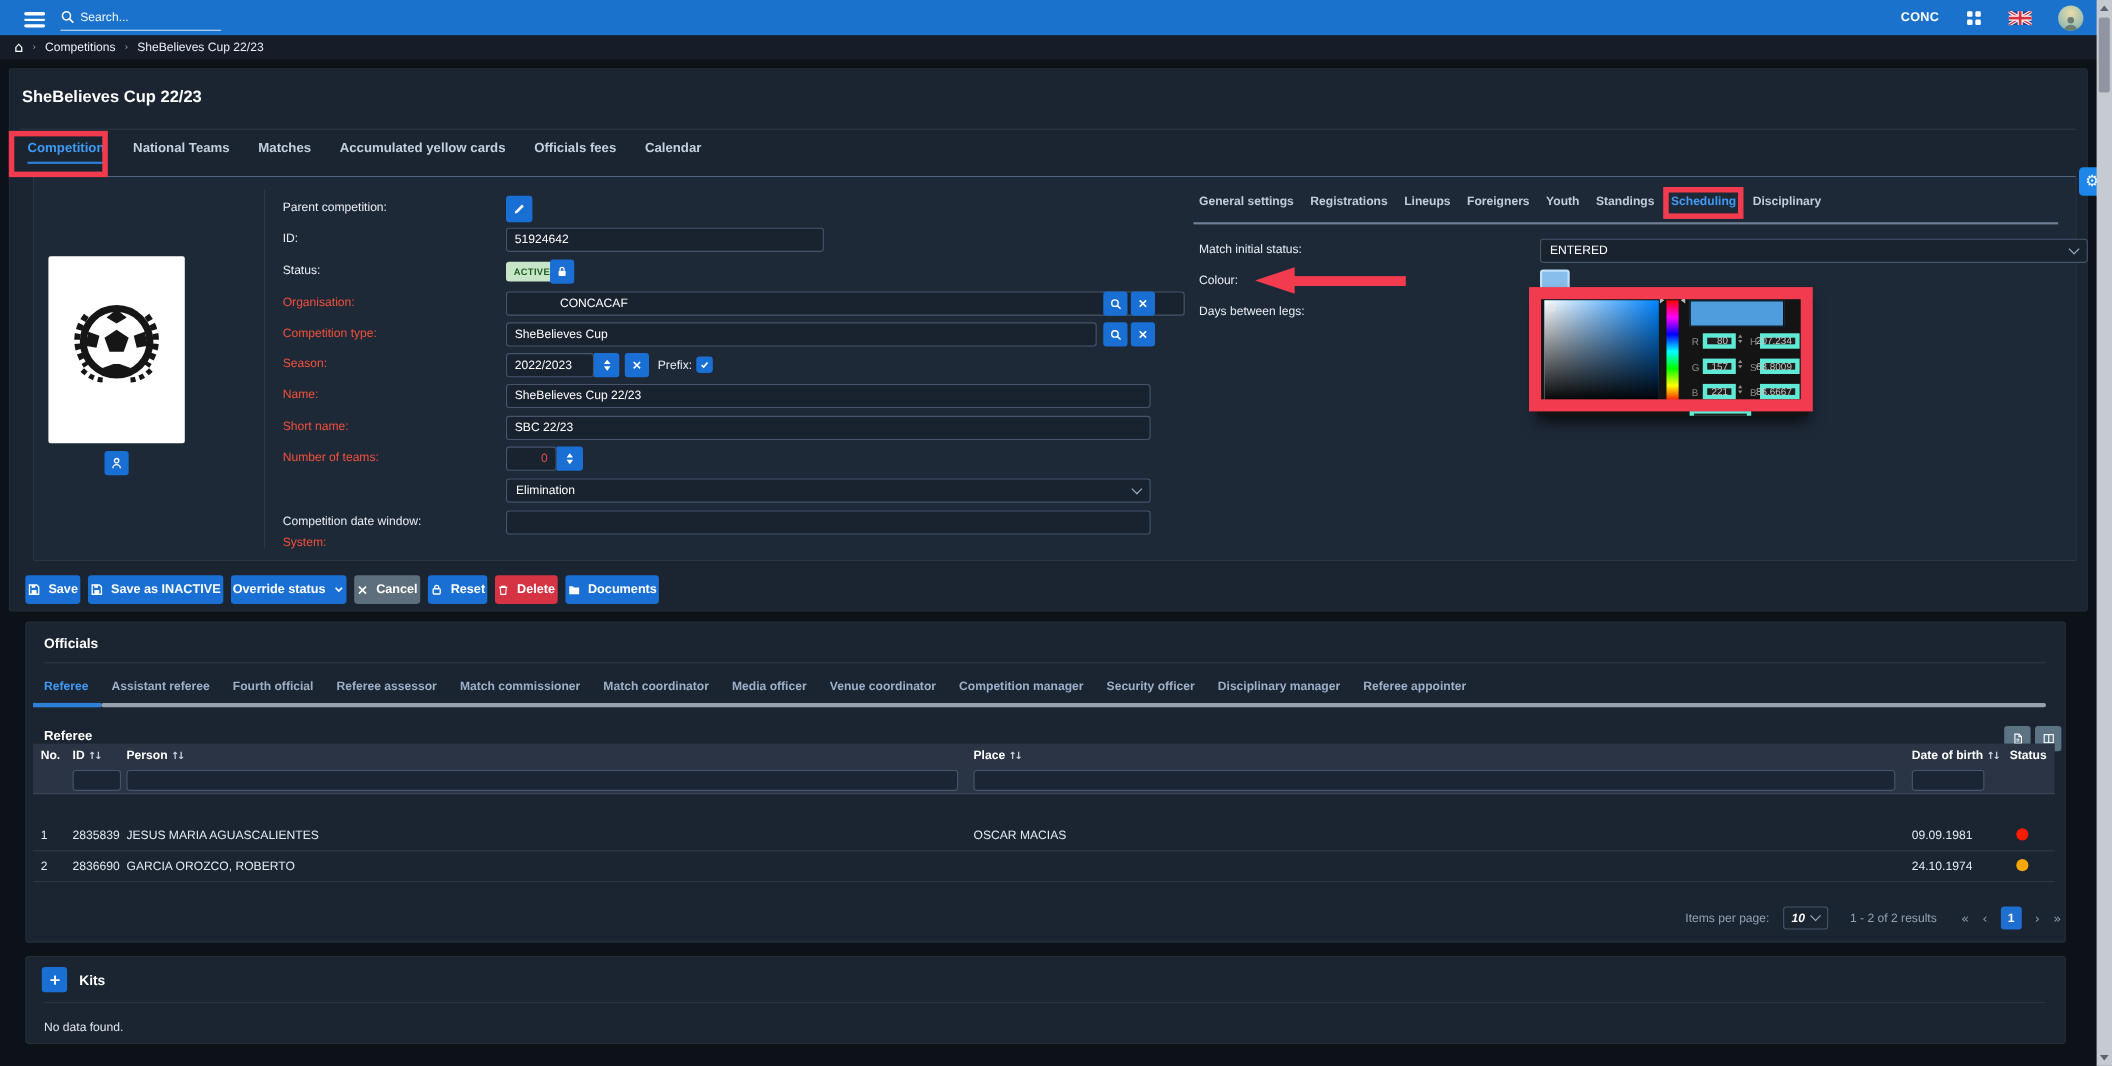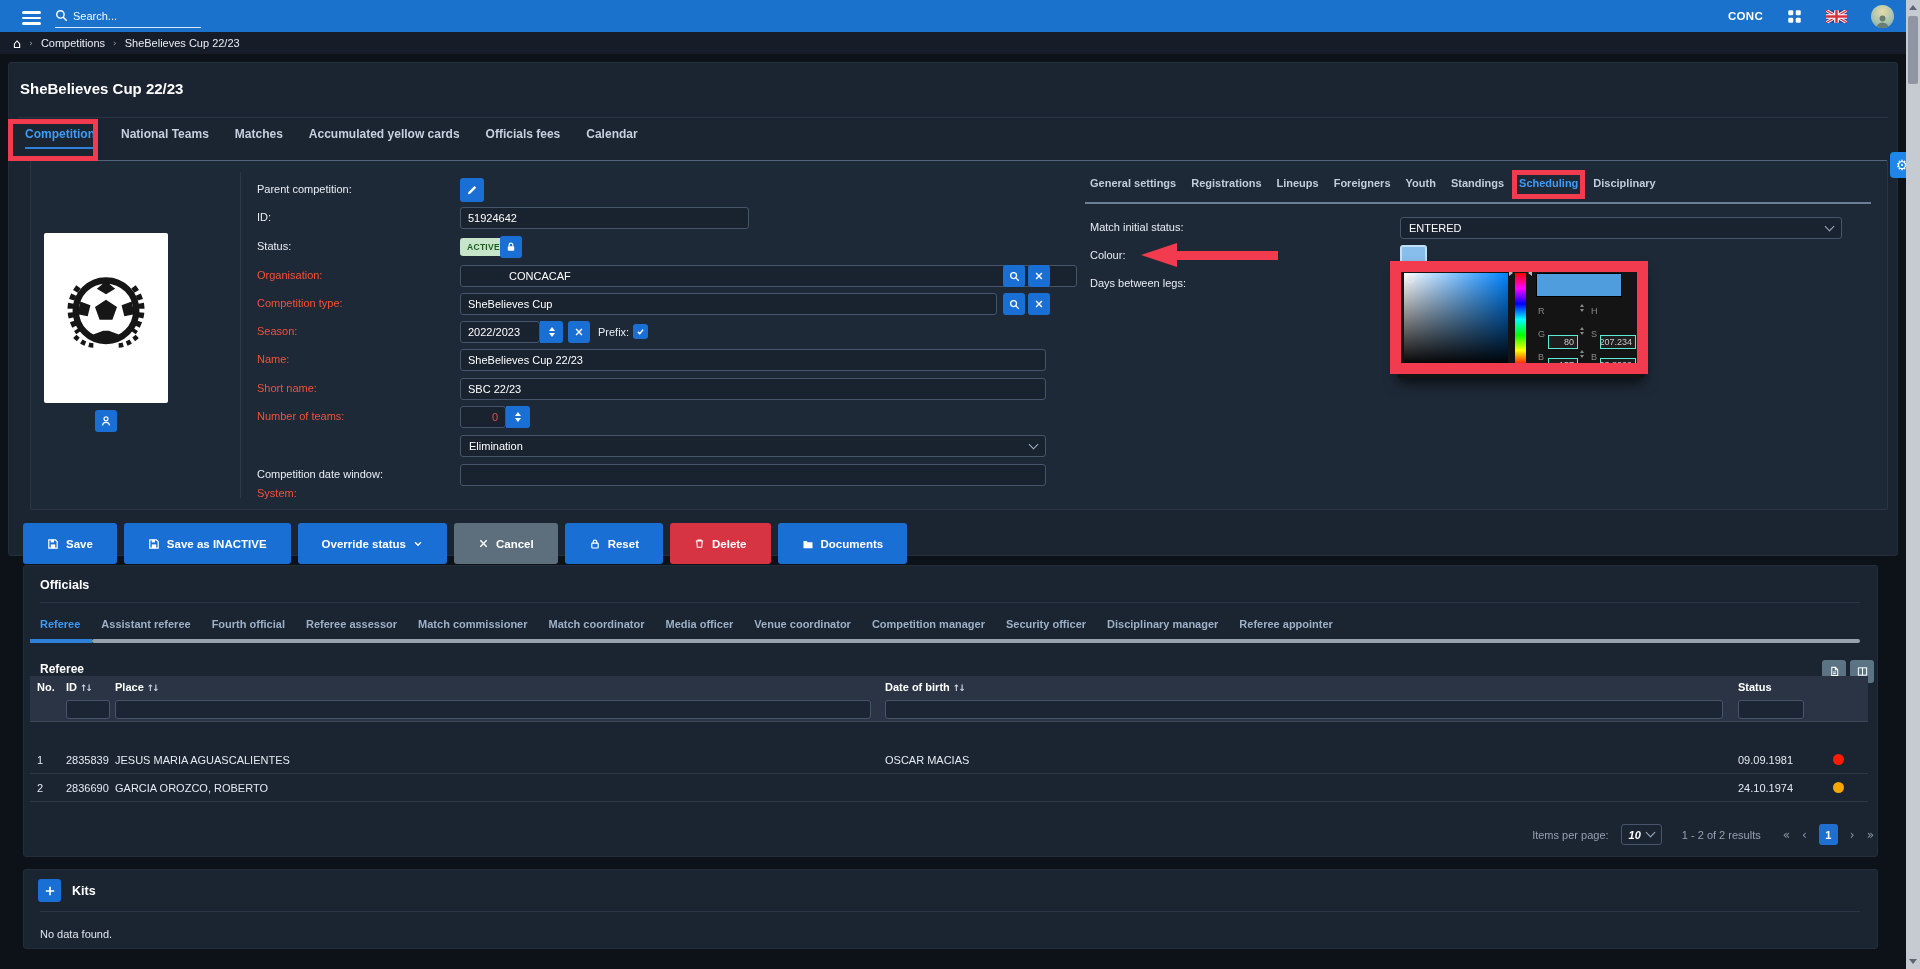--- a/index.html
+++ b/index.html
@@ -39,21 +39,21 @@
   .lbl { font-size:11px; color:#e8edf4; }
   .lbl.req { color:#f4503a; }
 
   .inp { position:absolute; background:#19222f; border:1px solid #46546c; border-radius:3px; color:#fff; font-size:11px; height:22px; padding:0 7px; font-family:inherit; outline:none; }
   .sel { position:absolute; background:#19222f; border:1px solid #46546c; border-radius:3px; color:#fff; font-size:11px; height:22px; padding:0 8px; display:flex; align-items:center; justify-content:space-between; cursor:pointer; }
   .chev { width:7px; height:7px; border-right:1.6px solid #9fb0c5; border-bottom:1.6px solid #9fb0c5; transform:rotate(45deg); margin-top:-4px; }
 
   .ibtn { position:absolute; width:22px; height:22px; background:#1a6fd4; border:none; border-radius:3px; display:flex; align-items:center; justify-content:center; cursor:pointer; padding:0; }
   .badge-active { position:absolute; background:#c7e5c8; color:#1d5e20; font-size:8.5px; font-weight:bold; border-radius:3px; padding:4px 7px; letter-spacing:.3px; }
 
-  .abtn { display:flex; align-items:center; gap:7px; height:41px; padding:0 24px; border-radius:3px; background:#1a6fd4; color:#fff; font-size:11.5px; font-weight:bold; border:none; cursor:pointer; font-family:inherit; white-space:nowrap; }
+  .abtn { display:flex; align-items:center; gap:7px; height:26px; padding:0 2px; border-radius:3px; background:#1a6fd4; color:#fff; font-size:11.5px; font-weight:bold; border:none; cursor:pointer; font-family:inherit; white-space:nowrap; }
   .abtn.gray { background:#5d6e7d; }
   .abtn.red { background:#d63443; }
 
   .tri-up { width:0; height:0; border-left:3.5px solid transparent; border-right:3.5px solid transparent; border-bottom:4.5px solid #fff; }
   .tri-dn { width:0; height:0; border-left:3.5px solid transparent; border-right:3.5px solid transparent; border-top:4.5px solid #fff; }
   .mini-tri-up { width:0; height:0; border-left:2.5px solid transparent; border-right:2.5px solid transparent; border-bottom:3.5px solid #8a8a8a; }
   .mini-tri-dn { width:0; height:0; border-left:2.5px solid transparent; border-right:2.5px solid transparent; border-top:3.5px solid #8a8a8a; }
 
   .sort { font-family:"DejaVu Sans", sans-serif; font-size:9px; color:#ccd6e2; letter-spacing:-2px; cursor:pointer; }
 
@@ -67,21 +67,21 @@
   .dot { width:11px; height:11px; border-radius:50%; display:inline-block; }
 
   .pgbtn { color:#8a99ac; font-size:12px; cursor:pointer; font-family:"DejaVu Sans", sans-serif; }
   .pgactive { background:#1f6fd0; color:#fff; font-size:11px; font-weight:bold; width:19px; height:21px; border-radius:3px; display:flex; align-items:center; justify-content:center; cursor:pointer; }
 
   
   .ann { position:absolute; border:5px solid #f23b4e; pointer-events:none; z-index:40; }
 
   
   .picker { position:absolute; left:1398px; top:266px; width:246px; height:112px; background:#141414; border-radius:2px; box-shadow:0 5px 14px rgba(0,0,0,.7); z-index:30; overflow:hidden; }
-  .pbox { position:absolute; background:#1e1e1e; border:1px solid #5eead4; color:#c8c8c8; font-size:9px; display:flex; align-items:center; justify-content:flex-end; padding:0 3px;margin-top:32px; }
+  .pbox { position:absolute; background:#1e1e1e; border:4px solid #5eead4; color:#c8c8c8; font-size:9px; display:flex; align-items:center; justify-content:flex-end; padding:0 3px; }
   .plabel { position:absolute; color:#8a8a8a; font-size:9px; }
 
   
   .sbar { left:1906px; top:0; width:14px; height:969px; background:#c6cad1; z-index:60; }
   .sthumb { position:absolute; left:2px; width:10px; background:#8f96a1; border-radius:2px; }
   .sarrow { position:absolute; left:3px; width:0; height:0; }
 </style>
 </head>
 <body>
 
@@ -272,21 +272,21 @@
   <span class="stab">Standings</span>
   <span class="stab active">
     <span>Scheduling</span>
     <span class="ann" style="inset: -7px -7px -10px; border-color: rgb(242, 59, 78);"></span>
   </span>
   <span class="stab">Disciplinary</span>
 </div>
 <div class="abs" style="left:1085px;top:202px;width:786px;height:2px;background:#6e7e95;"></div>
 
 <span class="abs lbl" style="left:1090px;top:221px;">Match initial status:</span>
-<div class="sel" style="left:1400px;top:217px;width:442px;">
+<div class="sel" style="left:1400px;top:217px;width:498px;">
   <span>ENTERED</span>
     <span class="chev"></span>
 </div>
 
 <span class="abs lbl" style="left:1090px;top:249px;">Colour:</span>
 <span class="abs" style="left: 1400px; top: 245px; width: 27px; height: 19px; border-radius: 3px; border: 2px solid rgb(191, 224, 248); background: rgb(135, 190, 236);"></span>
 
 <span class="abs lbl" style="left:1090px;top:277px;">Days between legs:</span>
 
 <div class="abs" style="left:1141px;top:243px;width:0;height:0;border-top:12px solid transparent;border-bottom:12px solid transparent;border-right:36px solid #f23b4e;z-index:40;"></div>
@@ -434,20 +434,21 @@
   <svg width="11" height="11" viewBox="0 0 12 12">
       <rect x="1.5" y="2" width="9" height="8" fill="none" stroke="#fff" stroke-width="1.1"></rect>
       <path d="M6 2 V10" stroke="#fff" stroke-width="1.1"></path>
     </svg>
 </button>
 
 <div class="tblhead" style="left:30px;top:676px;width:1838px;height:46px;">
   <div class="tgrid" style="height:22px;align-items:center;">
     <span class="th" style="padding-left:7px;">No.</span>
     <span class="th"><span>ID</span> <span class="sort">↑↓</span></span>
+    <span class="th"><span>Person</span> <span class="sort">↑↓</span></span>
     <span class="th"><span>Place</span> <span class="sort">↑↓</span></span>
     <span class="th"><span>Date of birth</span> <span class="sort">↑↓</span></span>
     <span class="th">Status</span>
   </div>
   <div class="tgrid" style="height:22px;">
     <span></span>
     <input class="finp" style="width: 44px;">
     <input class="finp" style="width: 756px;">
     <input class="finp" style="width: 838px;">
     <input class="finp" style="width: 66px;">

